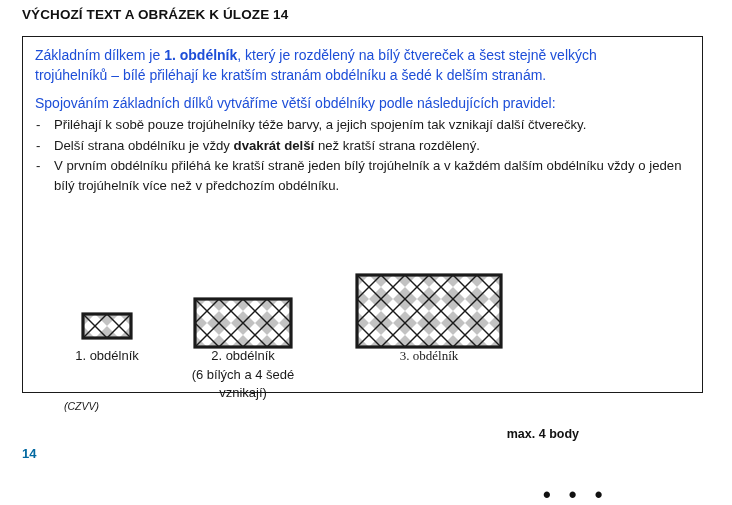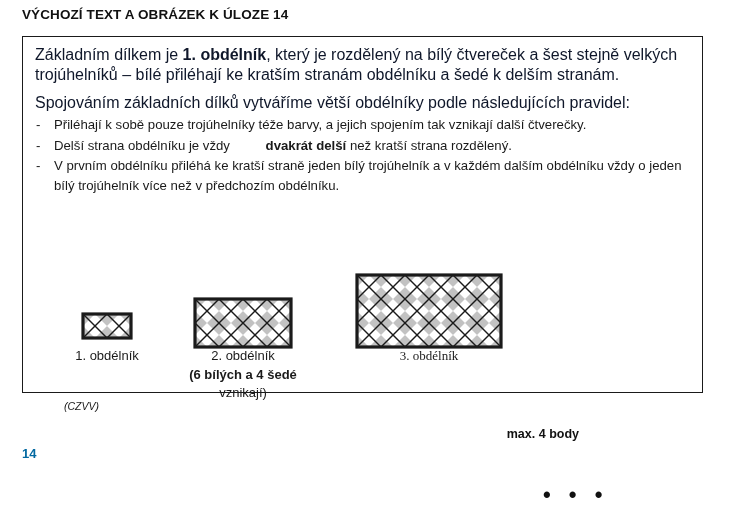--- a/index.html
+++ b/index.html
@@ -48,23 +48,23 @@
   }
 
   .box-inner {
     position: absolute;
     left: 12px;
     top: 8px;
     right: 10px;
   }
 
   .para {
-    font-size: 16px;
+    font-size: 14px;
     line-height: 20px;
-    color: #0f172a;
+    color: #1d4ed8;
     margin: 0 0 2px 0;
   }
   .para.tight { margin-bottom: 0; }
   .para b { font-weight: bold; }
 
   .para-gap {
     height: 6px;
   }
 
   .rules {
@@ -79,21 +79,21 @@
     line-height: 19.5px;
     margin-bottom: 1px;
   }
   .rule-dash {
     position: absolute;
     left: 1px;
     top: 0;
     font-size: 13.2px;
     line-height: 19.5px;
   }
-  .rule-item b { font-weight: bold; margin-left: 32px; }
+  .rule-item b { font-weight: bold; }
 
   
   .figures {
     position: absolute;
     left: 0;
     top: 190px;
     width: 100%;
     height: 165px;
   }
 
@@ -262,21 +262,21 @@
                 <line x1="50" y1="26" x2="74" y2="50"></line>
                   <line x1="74" y1="26" x2="50" y2="50"></line>
                 <line x1="74" y1="26" x2="98" y2="50"></line>
                   <line x1="98" y1="26" x2="74" y2="50"></line>
               </g>
               <rect x="2" y="2" width="96" height="48" fill="none" stroke="#1a1a1a" stroke-width="3.2"></rect>
             </g>
           </svg>
         </div>
         <div class="fig-caption" style="left:128px; top:112px; width:160px;">2. obdélník</div>
-        <div class="fig-subcaption" style="left:128px; top:131px;font-weight:bold;">(6 bílých a 4 šedé</div>
+        <div class="fig-subcaption" style="left:128px; top:131px;">(6 bílých a 4 šedé</div>
         <div class="fig-subcaption" style="left:128px; top:149px;">vznikají)</div>
 
         <div class="fig" style="left:320px; top:38px;">
           <svg width="148" height="76" viewBox="0 0 148 76">
             <g>
               <rect x="2" y="2" width="144" height="72" fill="#c2c2c2" stroke="none"></rect>
               <g fill="#ffffff">
                 <polygon points="14,2 26,14 14,26 2,14"></polygon>
                 <polygon points="38,2 50,14 38,26 26,14"></polygon>
                 <polygon points="62,2 74,14 62,26 50,14"></polygon>

